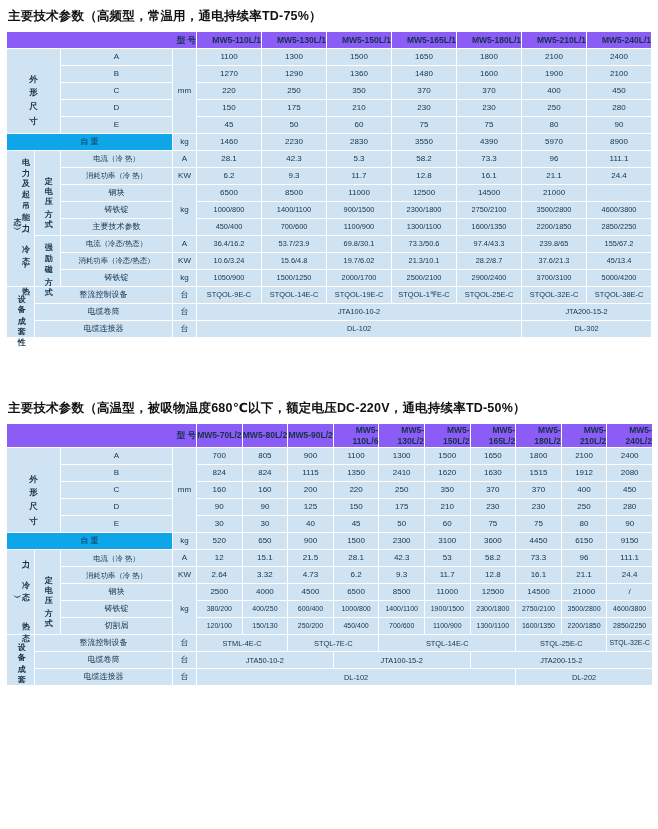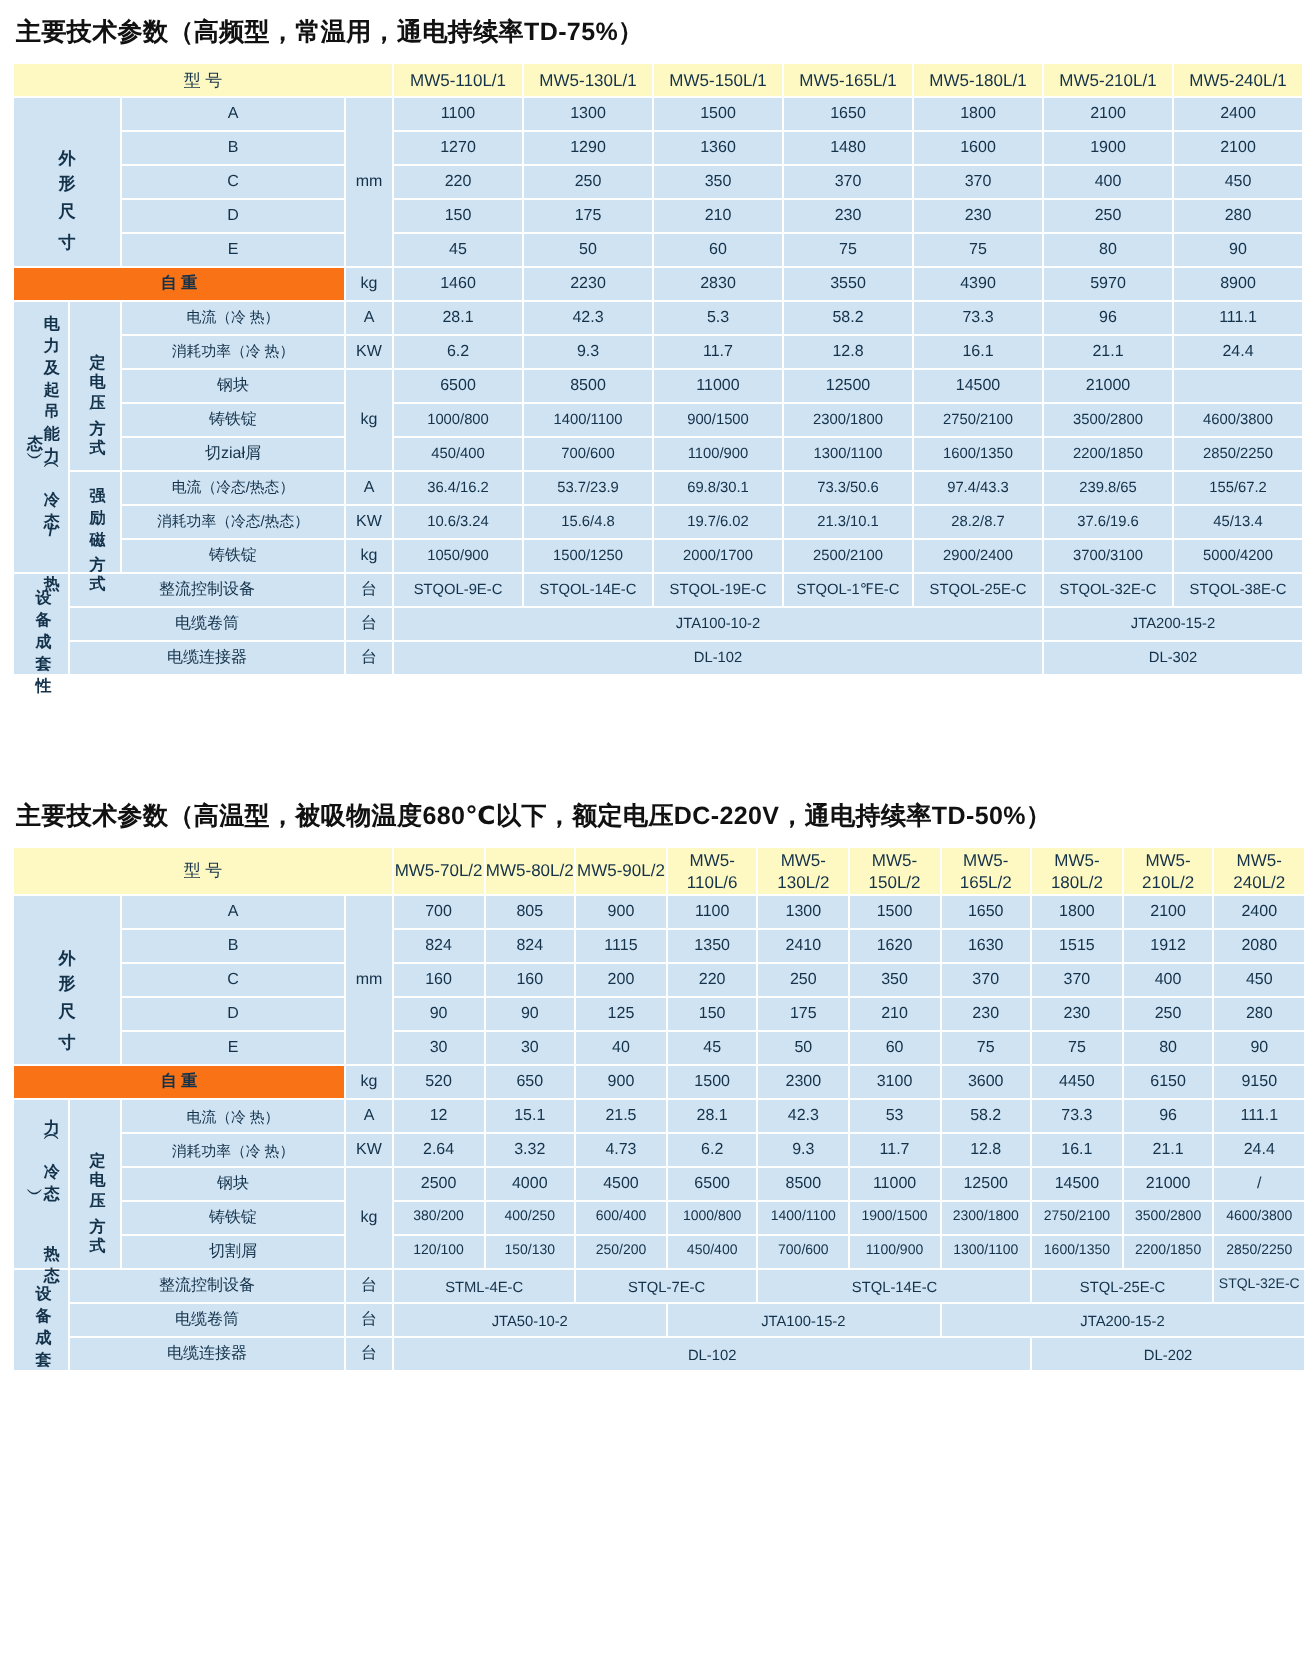--- a/index.html
+++ b/index.html
@@ -28,31 +28,32 @@
     border:1px solid #ffffff;
     background:#cfe3f3;
     text-align:center;
     vertical-align:middle;
     padding:1px 0;
     line-height:1.25;
     height:14px;
     color:#14324a;
   }
   td.hdr{
-    background:#fef9c3;
-    font-weight:normal;
+    background:#8b5cf6;
+    font-weight:bold;
     font-size:8.5px;
+    text-align:right;
   }
   td.lbl{
     background:#cfe3f3;
     font-weight:normal;
   }
   td.rowhdr{
-    background:#f97316;
-    font-weight:bold;
+    background:#0ea5e9;
+    font-weight:normal;
   }
   td.side{
     background:#cfe3f3;
     font-weight:bold;
     font-size:9px;
     letter-spacing:1px;
   }
   .vert{
     writing-mode:vertical-rl;
     text-orientation:upright;
@@ -215,21 +216,21 @@
           <td class="lbl">铸铁锭</td>
           <td class="small">1000/800</td>
           <td class="small">1400/1100</td>
           <td class="small">900/1500</td>
           <td class="small">2300/1800</td>
           <td class="small">2750/2100</td>
           <td class="small">3500/2800</td>
           <td class="small">4600/3800</td>
         </tr>
         <tr>
-          <td class="lbl">切ział屑</td>
+          <td class="lbl">主要技术参数</td>
           <td class="small">450/400</td>
           <td class="small">700/600</td>
           <td class="small">1100/900</td>
           <td class="small">1300/1100</td>
           <td class="small">1600/1350</td>
           <td class="small">2200/1850</td>
           <td class="small">2850/2250</td>
         </tr>
 
         <tr>
@@ -245,21 +246,21 @@
           <td class="small">155/67.2</td>
         </tr>
         <tr>
           <td class="lbl small">消耗功率（冷态/热态）</td>
           <td class="lbl">KW</td>
           <td class="small">10.6/3.24</td>
           <td class="small">15.6/4.8</td>
           <td class="small">19.7/6.02</td>
           <td class="small">21.3/10.1</td>
           <td class="small">28.2/8.7</td>
-          <td class="small">37.6/19.6</td>
+          <td class="small">37.6/21.3</td>
           <td class="small">45/13.4</td>
         </tr>
         <tr>
           <td class="lbl">铸铁锭</td>
           <td class="lbl">kg</td>
           <td class="small">1050/900</td>
           <td class="small">1500/1250</td>
           <td class="small">2000/1700</td>
           <td class="small">2500/2100</td>
           <td class="small">2900/2400</td>

